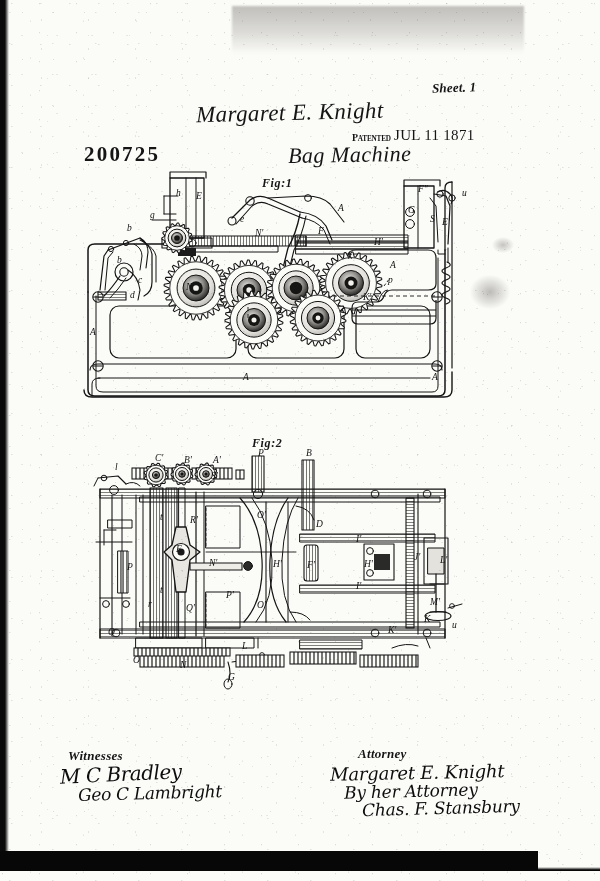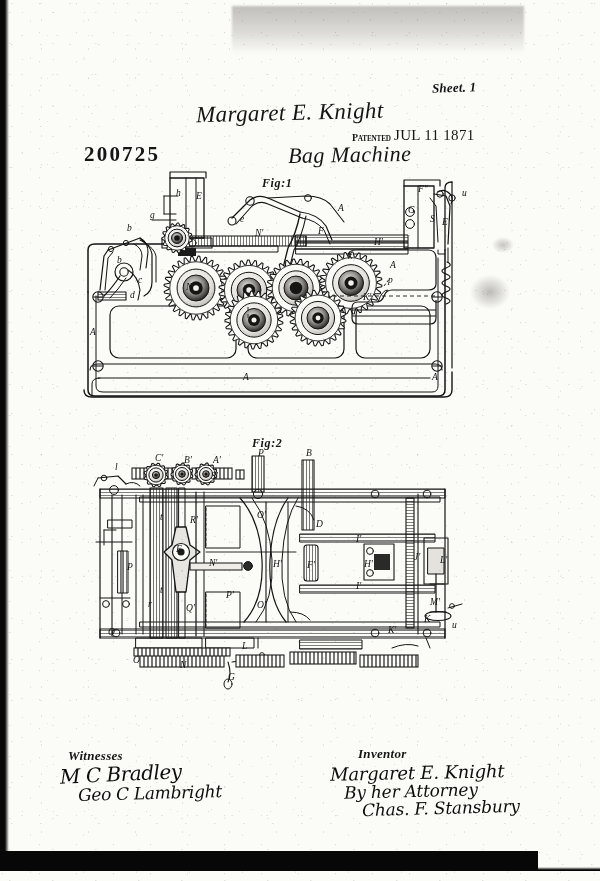--- a/index.html
+++ b/index.html
@@ -710,21 +710,21 @@
         <text x="160" y="593" font-size="9.5">t</text>
         <text x="148" y="607" font-size="9.5">r</text>
         <text x="115" y="470" font-size="9.5">l</text>
       </g>
   </svg>
 
   <div class="txt sig-heading" id="witnesses-heading">Witnesses</div>
   <div class="txt sig" id="sig-w1">M C Bradley</div>
   <div class="txt sig" id="sig-w2">Geo C Lambright</div>
 
-  <div class="txt sig-heading" id="inventor-heading">Inventor</div>
+  <div class="txt sig-heading" id="inventor-heading">Attorney</div>
   <div class="txt sig" id="sig-i1">Margaret E. Knight</div>
   <div class="txt sig" id="sig-i2">By her Attorney</div>
   <div class="txt sig" id="sig-i3">Chas. F. Stansbury</div>
 
   <div class="scan-noise"></div>
   <div class="edge-left"></div>
   <div class="edge-bottom"></div>
   <div class="edge-bottom2"></div>
 </div>
 

